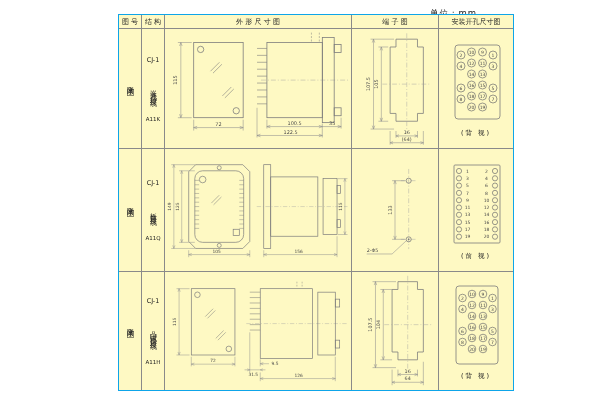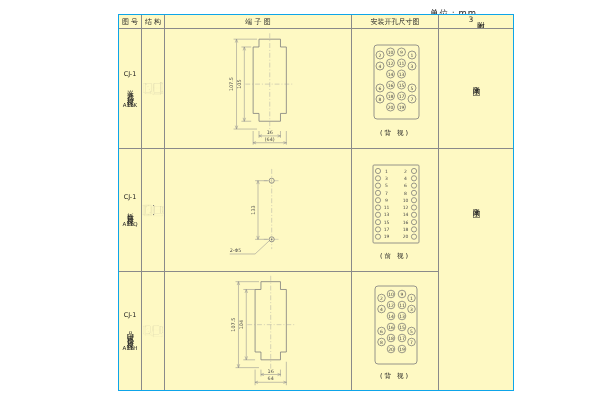--- a/index.html
+++ b/index.html
@@ -18,21 +18,21 @@
   }
   .cell{
     border-right:1px solid #8a8a8a;border-bottom:1px solid #8a8a8a;
     display:flex;align-items:center;justify-content:center;
     overflow:hidden;position:relative;
   }
   .cell:nth-child(5n){border-right:none}
   .r-last{border-bottom:none}
   .hd{font-size:7px;color:#222;white-space:nowrap}
   .figtxt{writing-mode:vertical-rl;text-orientation:upright;font-size:7.5px;letter-spacing:3px;color:#222}
-  .struct{display:flex;flex-direction:column;align-items:center;gap:6px}
+  .struct{display:flex;flex-direction:column;align-items:center;gap:20px}
   .struct .model{font-size:6.5px;color:#222}
   .struct .sname{writing-mode:vertical-rl;text-orientation:upright;font-size:7px;letter-spacing:2px;color:#222}
   .struct .scode{font-size:5.5px;color:#222}
   .termcell{flex-direction:column;gap:6px}
   .viewlabel{font-size:6.5px;color:#222;letter-spacing:2px}
   svg{display:block}
   svg text{font-family:"DejaVu Sans","Liberation Sans",sans-serif}
   .ln{stroke:#7c7c7c;fill:none;stroke-width:0.8}
   .dm{stroke:#8f8f8f;fill:none;stroke-width:0.55}
   .cl{stroke:#a0a0a0;stroke-width:0.45;stroke-dasharray:5 2 1 2;fill:none}
@@ -40,20 +40,21 @@
 </style>
 </head>
 <body>
 
 <div class="unit-label">单位：mm</div>
 
 <div class="tbl">
 
   <div class="cell hd">图 号</div>
   <div class="cell hd">结 构</div>
+  <div class="cell hd">外  形  尺  寸  图</div>
   <div class="cell hd">端 子 图</div>
   <div class="cell hd">安装开孔尺寸图</div>
 
   <div class="cell">
     <span class="figtxt">附图3</span>
   </div>
   <div class="cell">
     <div class="struct">
       <span class="model">CJ-1</span>
       <span class="sname">嵌入式后接线</span>

